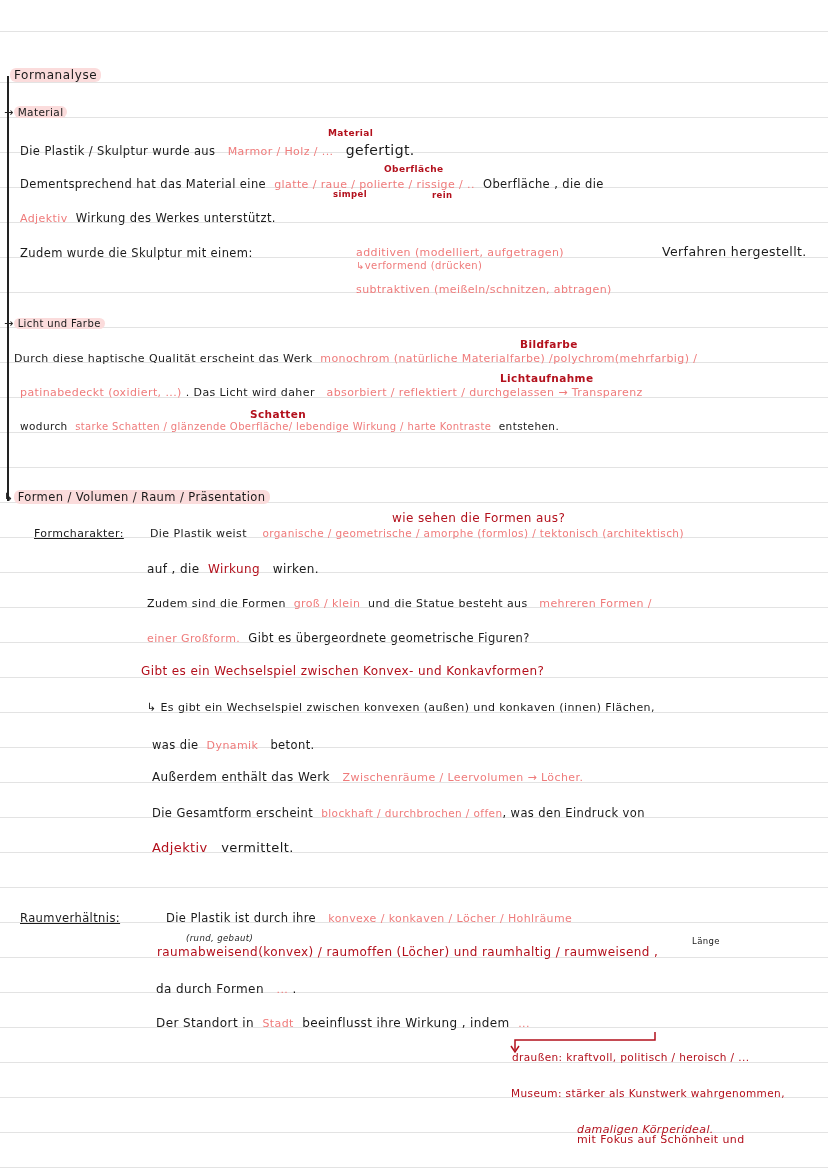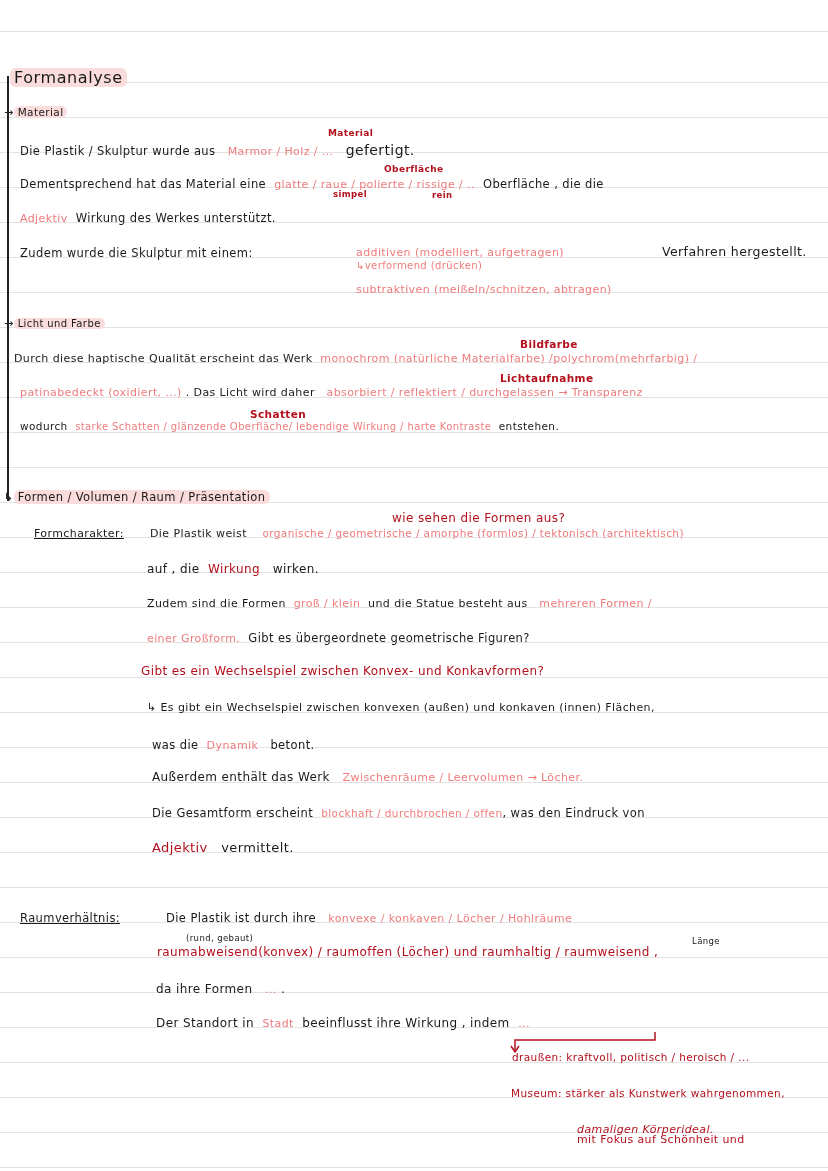--- a/index.html
+++ b/index.html
@@ -10,21 +10,21 @@
     color: #1a1a1a;
   }
   .ruled {
     position: absolute; left: 0; top: 0; width: 828px; height: 1171px;
     background-image: repeating-linear-gradient(to bottom, transparent 0px, transparent 34px, #e3e3e3 34px, #e3e3e3 35px);
     background-position: 0 48px;
     z-index: 0;
   }
   .bracket { position: absolute; left: 7px; width: 2px; background: #222; z-index: 1; }
   .t { position: absolute; white-space: nowrap; z-index: 2; font-size: 11.5px; letter-spacing: 0.4px; }
-  .h1 { font-size: 16px; letter-spacing: 0.6px; }
+  .h1 { font-size: 12px; letter-spacing: 0.6px; }
   .hl { background: #fbdcdc; border-radius: 6px; padding: 0 4px; }
   .pink { color: #ef7b7b; font-size: 11px; }
   .red { color: #b3101c; }
   .dark { color: #1a1a1a; }
   .small { font-size: 9px; font-weight: bold; }
   .tiny { font-size: 8.5px; }
   .u { text-decoration: underline; }
   .arrow { color: #222; font-size: 11px; }
 </style>
 </head>
@@ -137,26 +137,26 @@
   <span class="red">Adjektiv</span>&nbsp;&nbsp;
   <span>vermittelt.</span>
 </div>
 
 <div class="t u" style="left:20px;top:911px;font-size:11.5px;">Raumverhältnis:</div>
 <div class="t" style="left:166px;top:911px;font-size:11.5px;">
   <span>Die Plastik ist durch ihre</span>&nbsp;&nbsp;
   <span class="pink">konvexe / konkaven / Löcher / Hohlräume</span>
 </div>
 
-<div class="t dark tiny" style="left:186px;top:933px;">(rund, gebaut)</div>
+<div class="t dark tiny" style="left:186px;top:933px;font-style:italic;">(rund, gebaut)</div>
 <div class="t dark tiny" style="left:692px;top:936px;">Länge</div>
 <div class="t red" style="left:157px;top:945px;font-size:12px;">raumabweisend(konvex) / raumoffen (Löcher) und raumhaltig / raumweisend ,</div>
 
 <div class="t" style="left:156px;top:982px;font-size:12px;">
-  <span>da ihre   Formen</span>&nbsp;&nbsp;
+  <span>da durch   Formen</span>&nbsp;&nbsp;
   <span class="pink">...</span>
   <span>.</span>
 </div>
 
 <div class="t" style="left:156px;top:1016px;font-size:12px;">
   <span>Der Standort in</span>&nbsp;
   <span class="pink">Stadt</span>&nbsp;
   <span>beeinflusst ihre Wirkung , indem</span>&nbsp;
   <span class="pink">...</span>
 </div>

